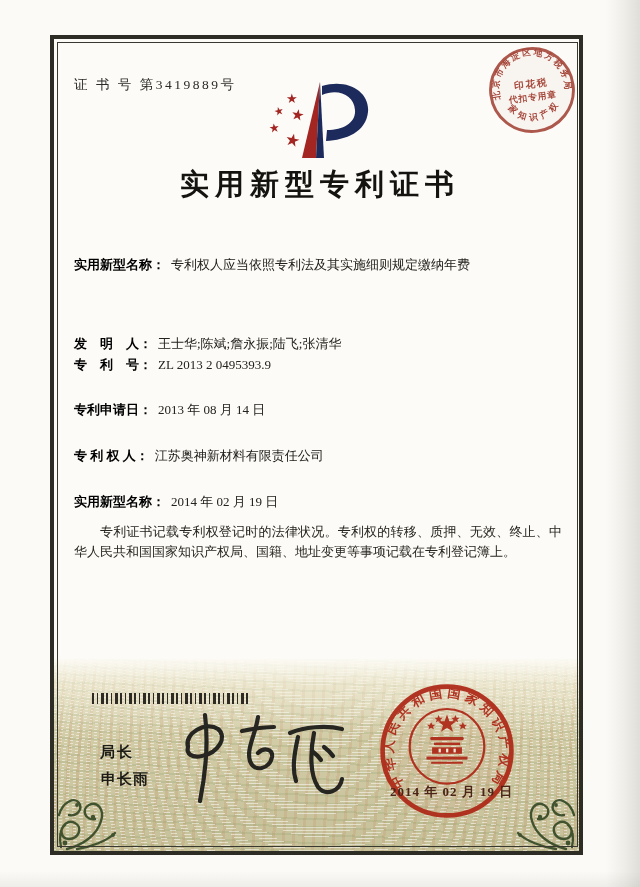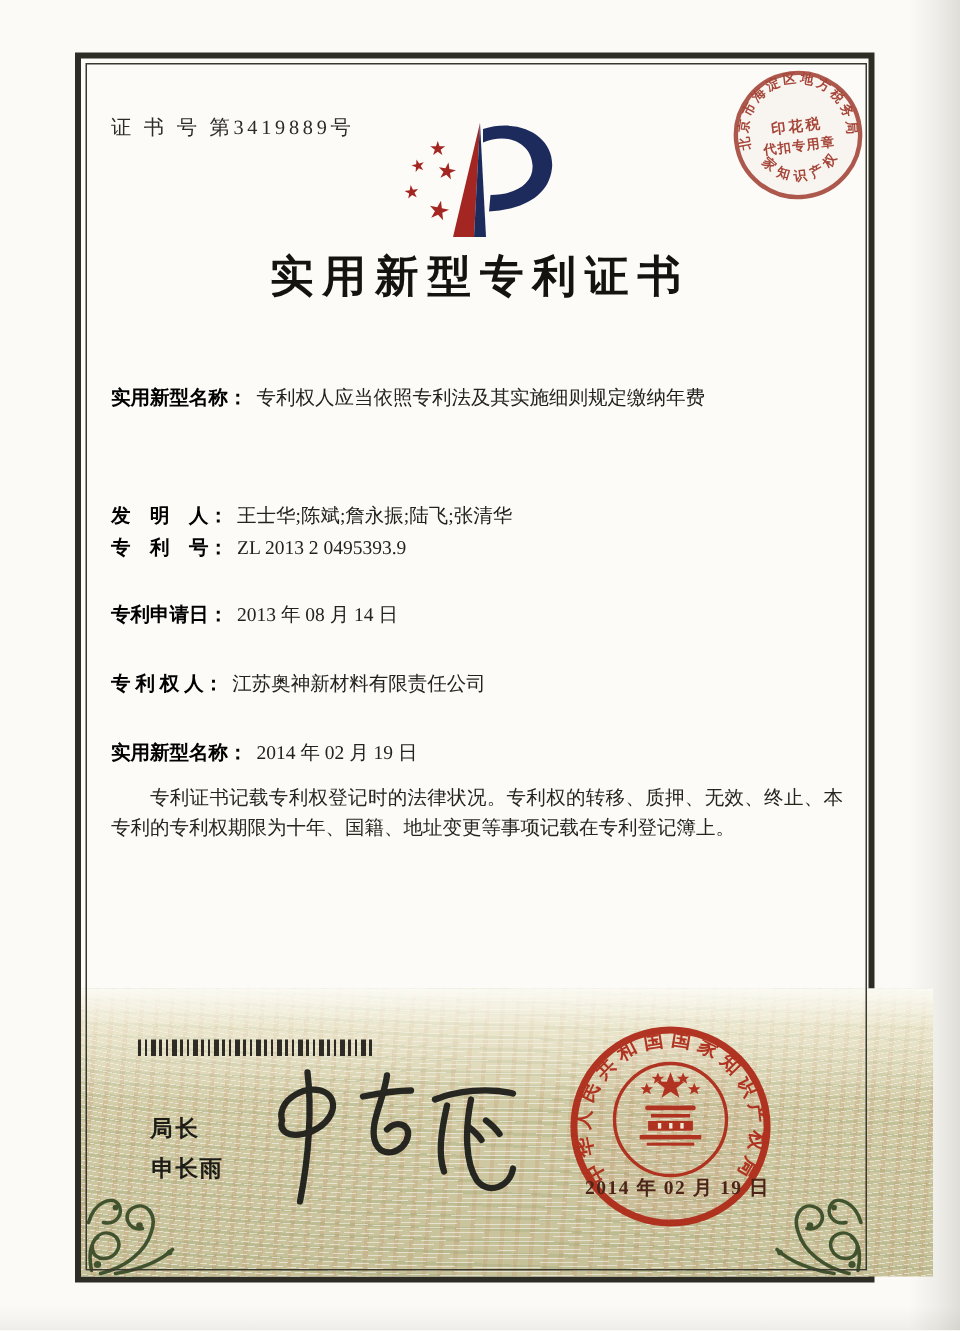--- a/index.html
+++ b/index.html
@@ -36,21 +36,21 @@
   .body-text{left:74px;top:522px;width:488px;font-size:13px;line-height:19.8px;
     text-align:justify;color:#26251e;}
   .body-text p{margin:0;text-indent:2em;}
   
   .band{left:54px;top:659px;width:525px;height:192px;z-index:1;
     background:
       linear-gradient(180deg,rgba(252,251,245,0.95) 0px,rgba(243,239,219,0.55) 26px,rgba(0,0,0,0) 78px),
       repeating-radial-gradient(ellipse 900px 430px at 50% -230px,rgba(255,255,255,0.5) 0 1px,rgba(0,0,0,0) 1px 6px),
       repeating-linear-gradient(94deg,rgba(186,94,44,0.12) 0 3px,rgba(0,0,0,0) 3px 10px),
       repeating-linear-gradient(2deg,rgba(84,124,62,0.12) 0 2px,rgba(0,0,0,0) 2px 8px),
-      linear-gradient(180deg,#e9e4c9 0%,#d2cca7 38%,#c7c19a 100%); padding-left: 43px;}
+      linear-gradient(180deg,#e9e4c9 0%,#d2cca7 38%,#c7c19a 100%);}
   .barcode{position:absolute;left:38px;top:34px;width:156px;height:11px;opacity:.88;
     background:repeating-linear-gradient(90deg,#15130f 0 2px,rgba(0,0,0,0) 2px 5px,#15130f 5px 6px,rgba(0,0,0,0) 6px 9px,#15130f 9px 12px,rgba(0,0,0,0) 12px 14px);}
   .sig-title{position:absolute;left:46px;top:84px;font-size:15px;font-weight:700;
     font-family:"Liberation Sans","DejaVu Sans",sans-serif;color:#1d1c17;letter-spacing:2px;}
   .sig-name{position:absolute;left:47px;top:111px;font-size:15px;font-weight:700;
     font-family:"Liberation Sans","DejaVu Sans",sans-serif;color:#1d1c17;letter-spacing:1px;}
   .signature-svg{position:absolute;left:104px;top:50px;}
   .office-seal{position:absolute;left:323px;top:22px;width:140px;height:140px;opacity:.93;}
   .seal-date{position:absolute;left:336px;top:124px;font-size:13px;font-weight:700;
     color:#4c2418;letter-spacing:1px;white-space:nowrap;z-index:3;}
@@ -112,21 +112,21 @@
     <span class="flabel">专利申请日：</span><span class="fvalue">2013 年 08 月 14 日</span>
   </div>
   <div class="field f5">
     <span class="flabel">专 利 权 人：</span><span class="fvalue">江苏奥神新材料有限责任公司</span>
   </div>
   <div class="field f6">
     <span class="flabel">实用新型名称：</span><span class="fvalue">2014 年 02 月 19 日</span>
   </div>
 
   <div class="abs body-text">
-    <p>专利证书记载专利权登记时的法律状况。专利权的转移、质押、无效、终止、本专利的专利权期限为十年、国籍、地址变更等事项记载在专利登记簿上。</p>
+    <p>专利证书记载专利权登记时的法律状况。专利权的转移、质押、无效、终止、中华人民共和国国家知识产权局、国籍、地址变更等事项记载在专利登记簿上。</p>
   </div>
 
   <div class="abs band">
 
     <div class="barcode"></div>
 
     <div class="sig-title">局长</div>
     <div class="sig-name">申长雨</div>
 
     <svg class="signature-svg" width="195" height="100" viewBox="0 0 195 100">

